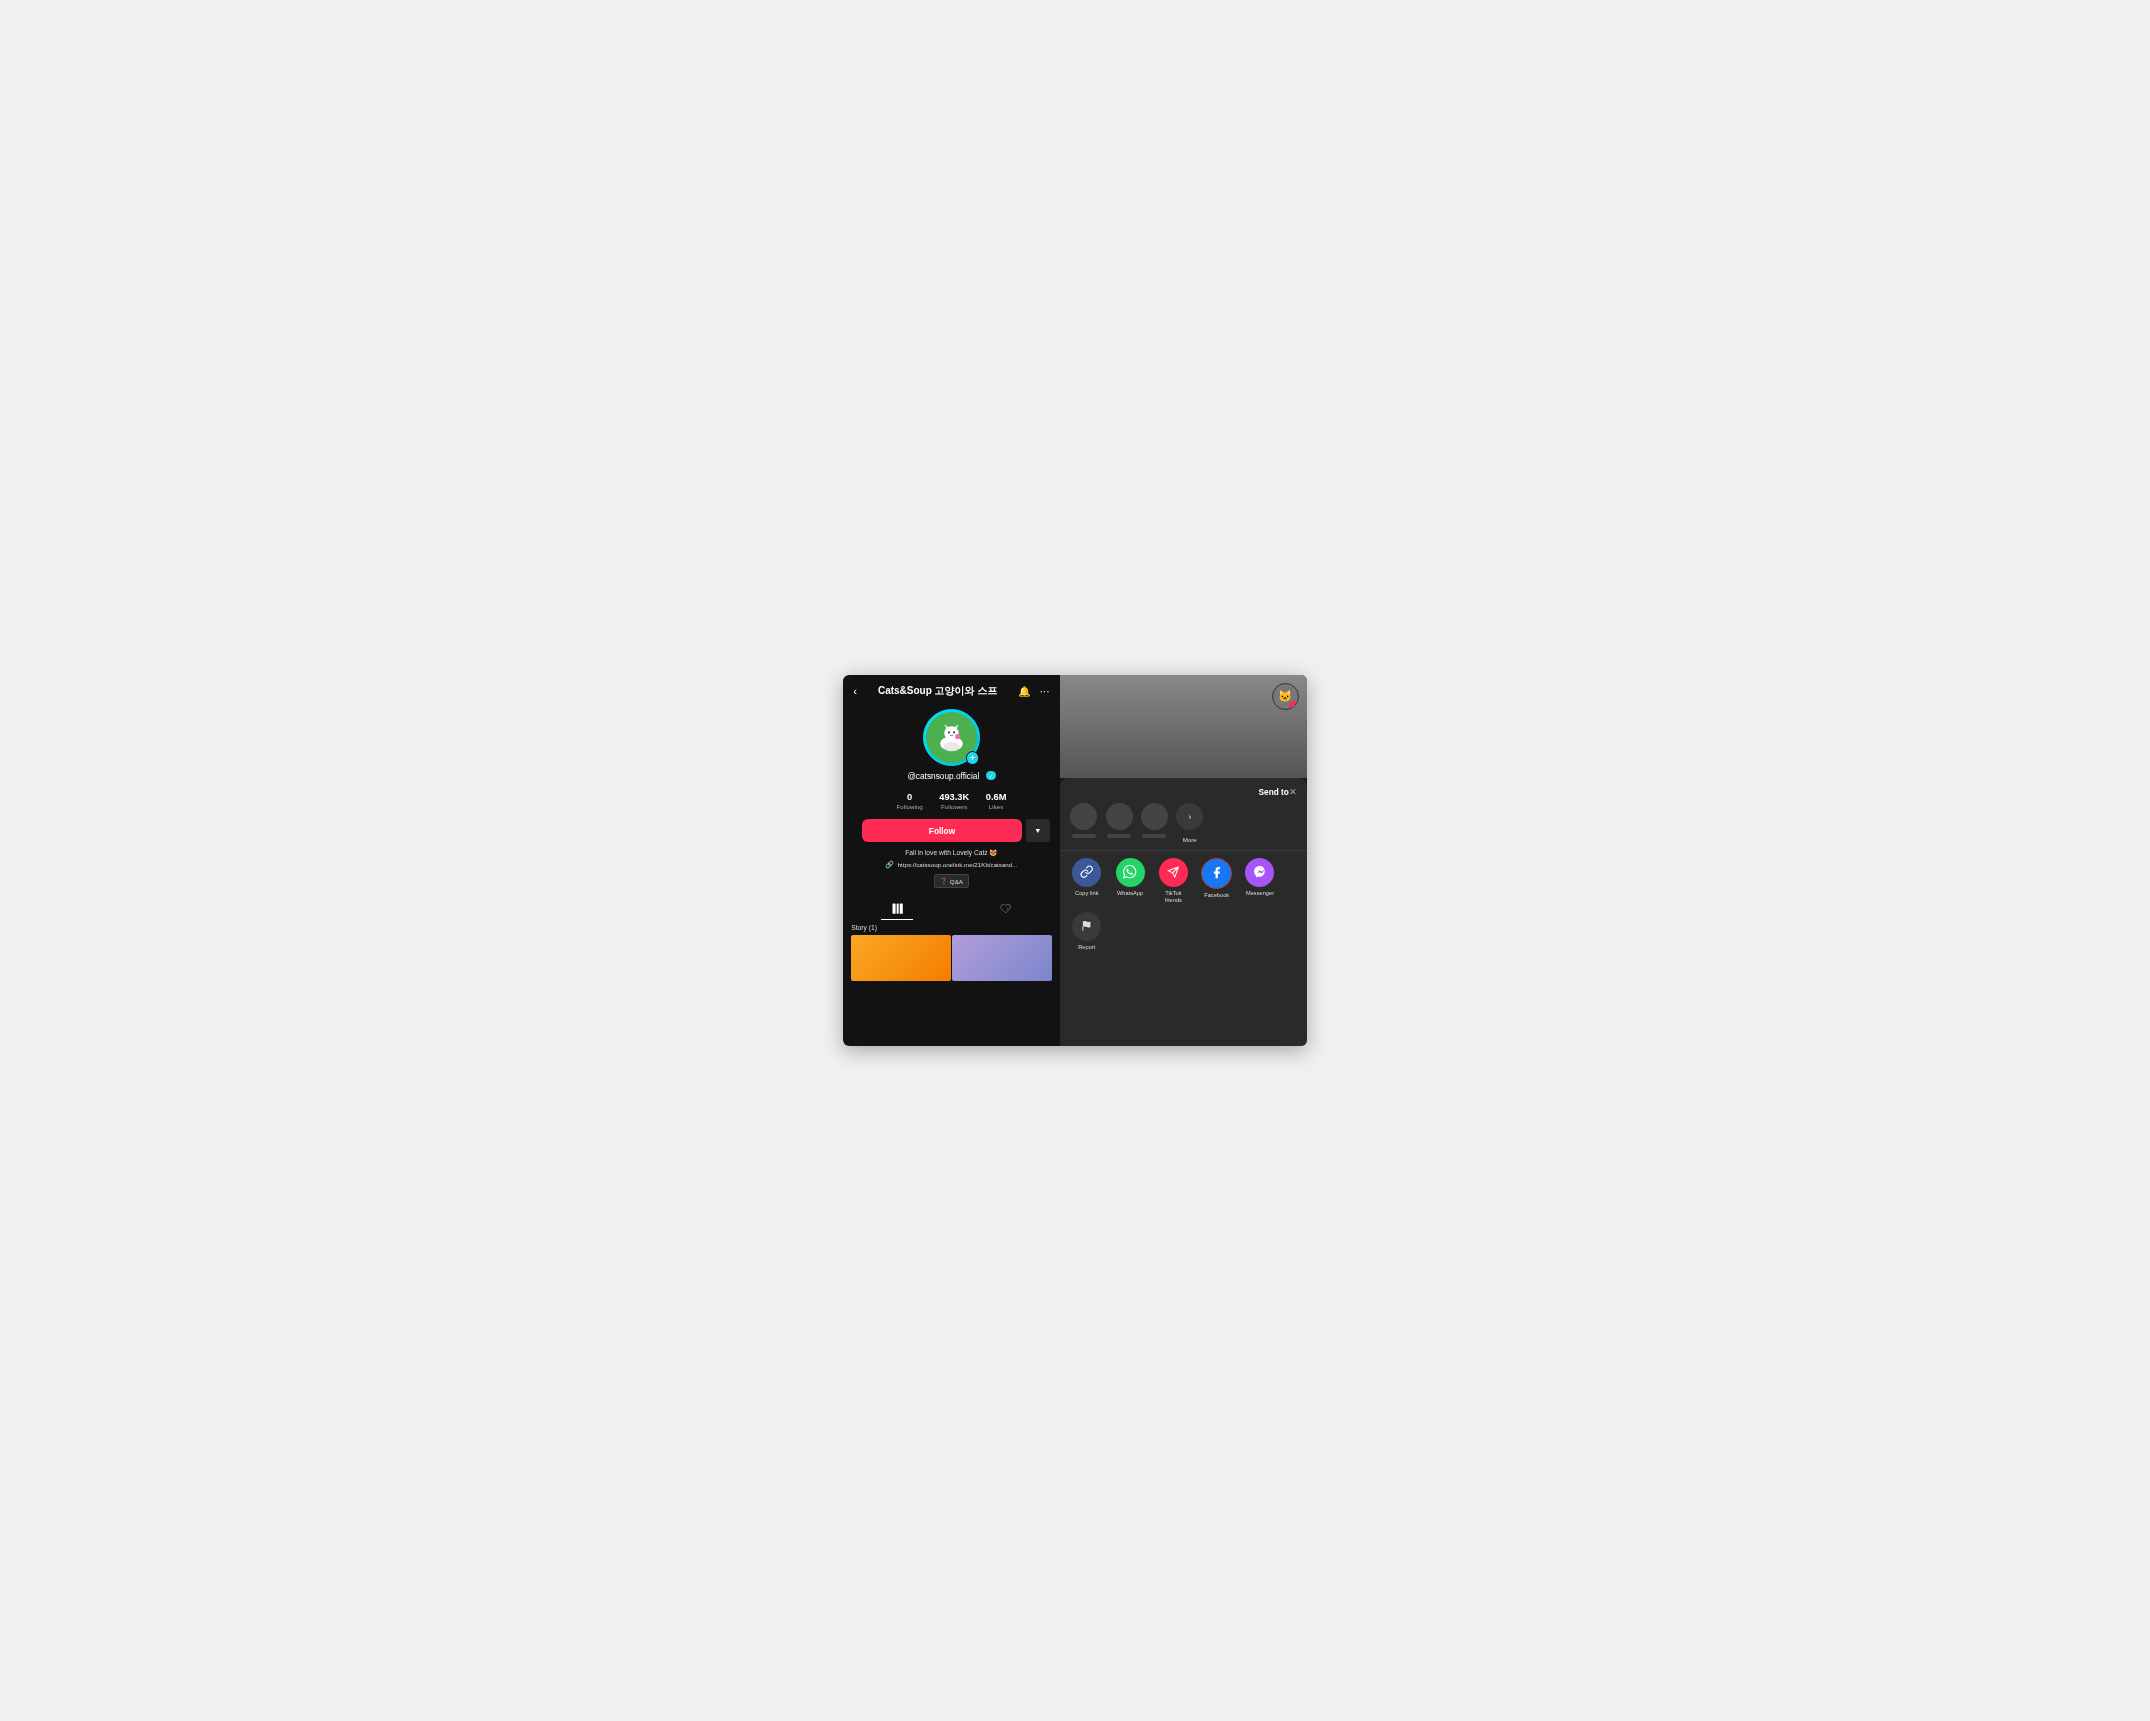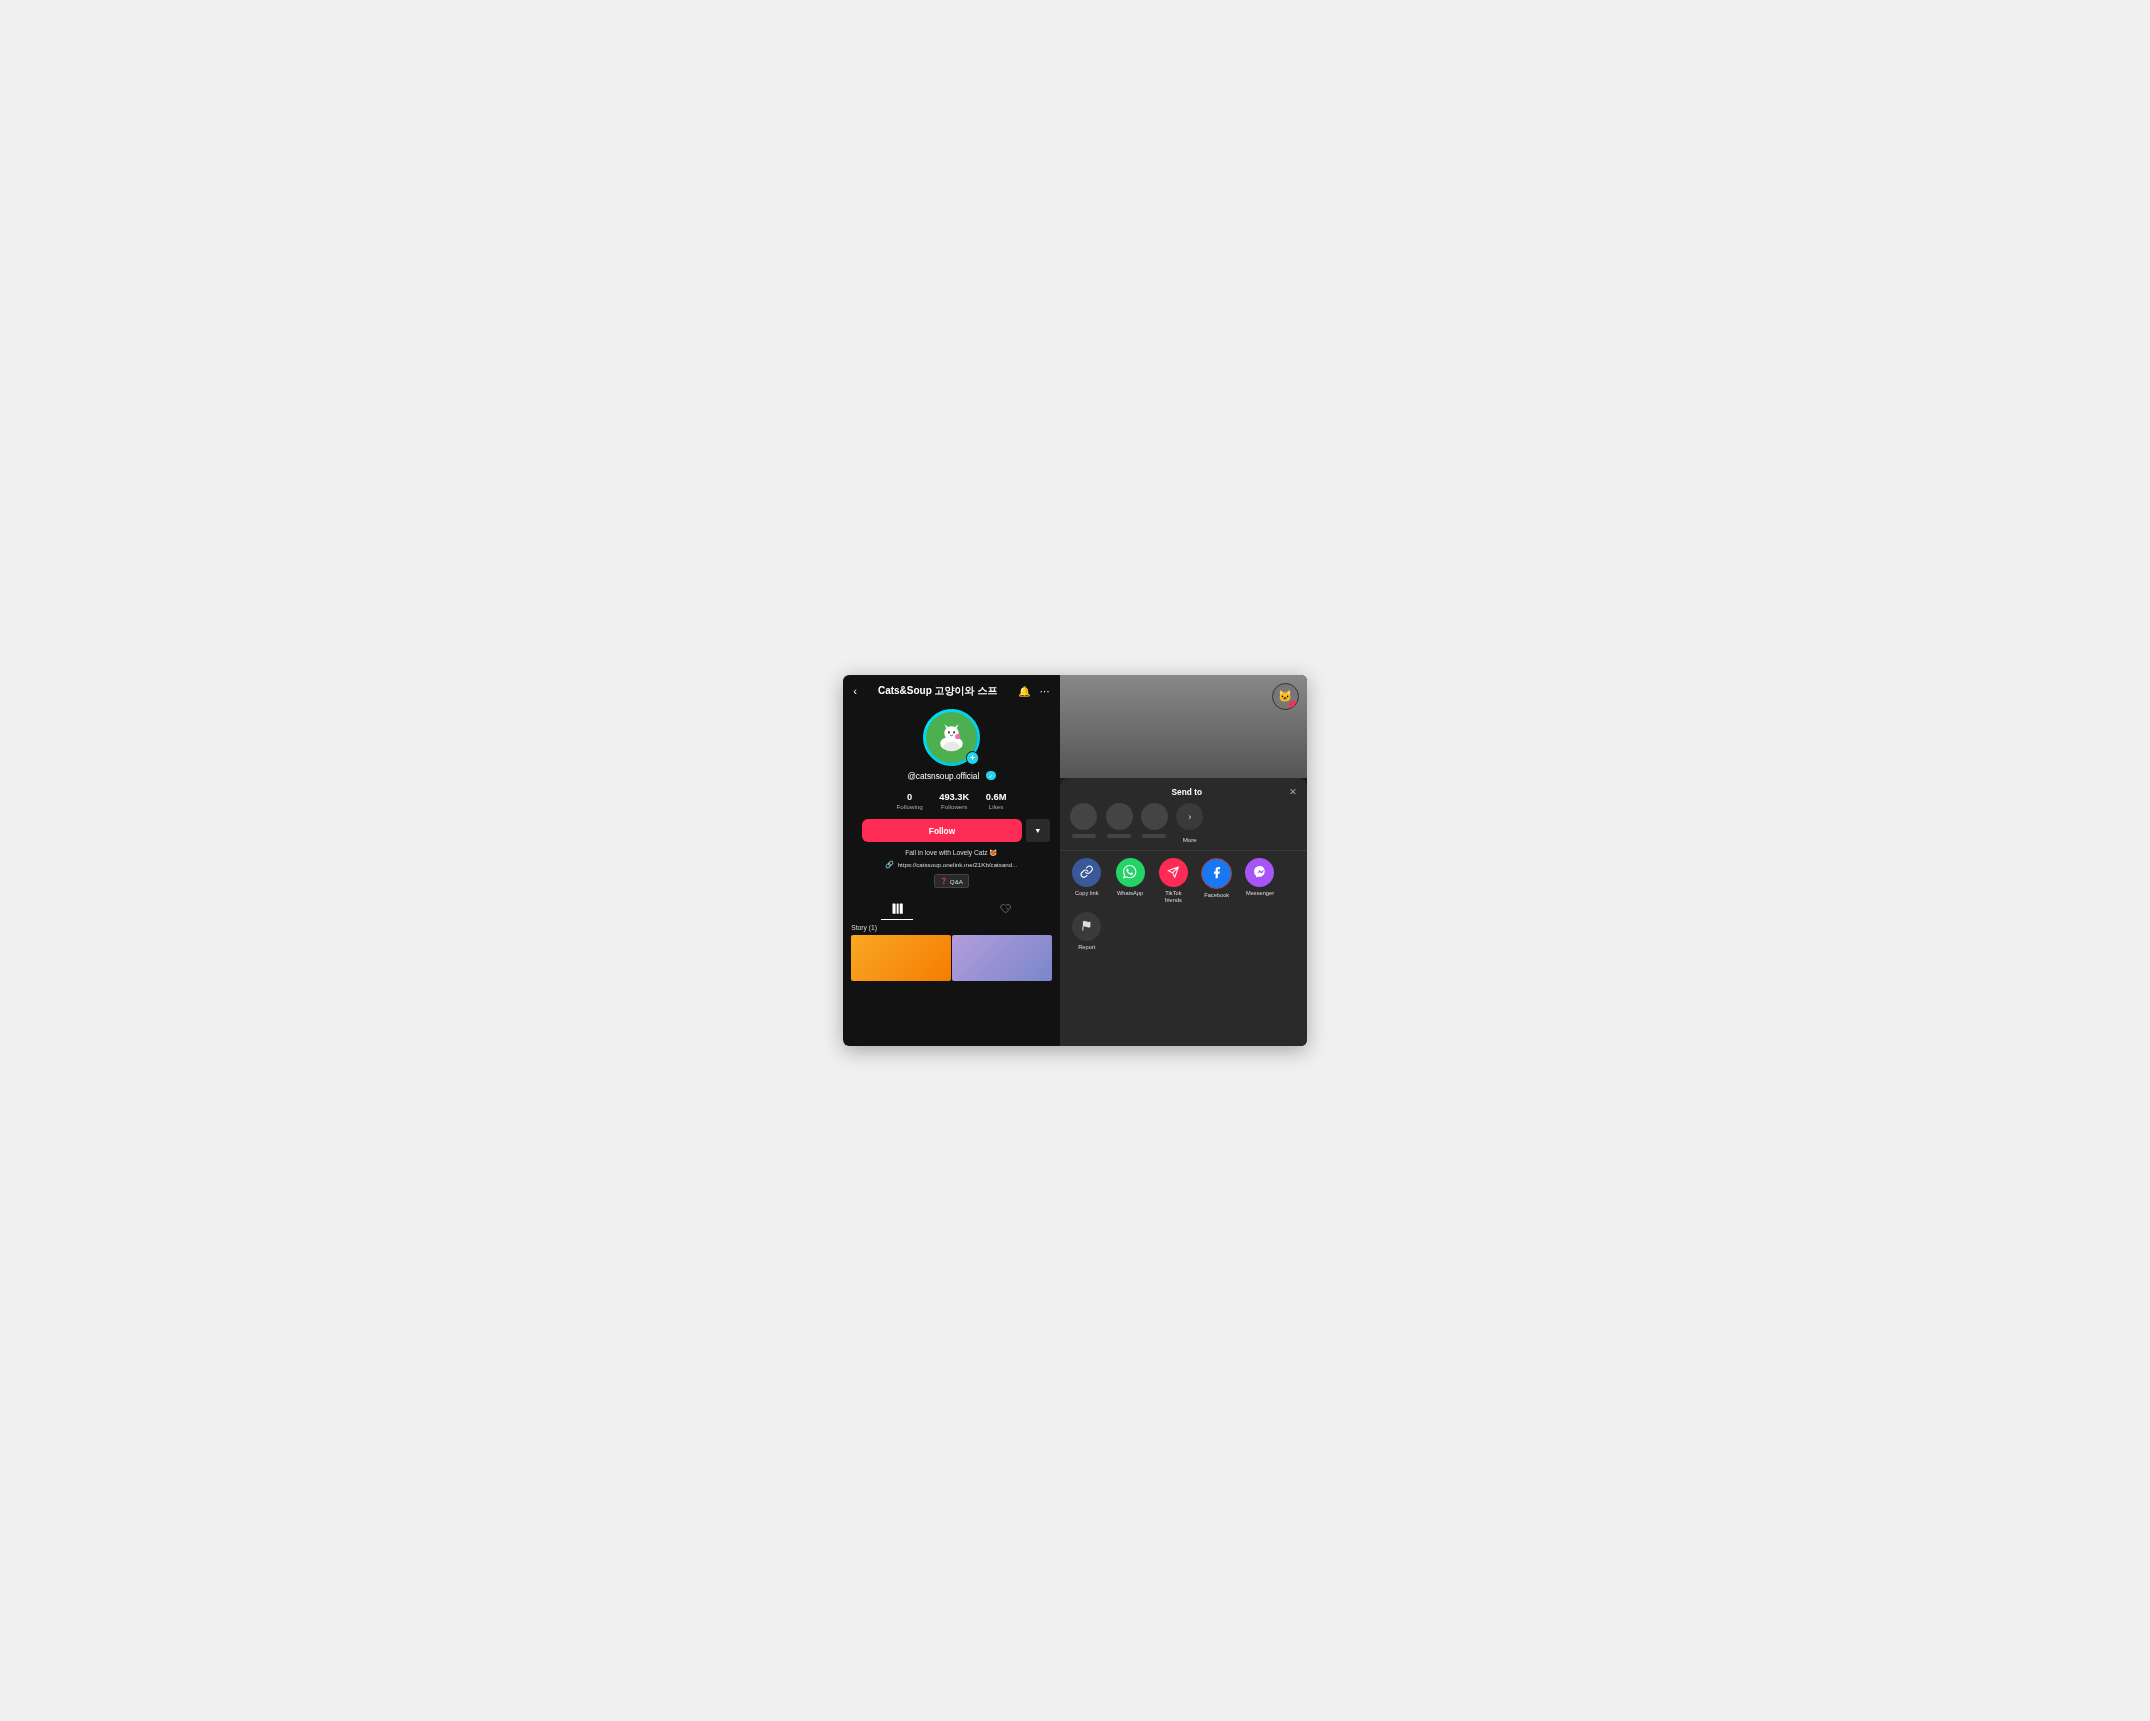--- a/index.html
+++ b/index.html
@@ -319,21 +319,21 @@
     .send-header {
       display: flex;
       align-items: center;
       justify-content: space-between;
       padding: 0 10.3px 6.2px;
     }
     .send-title {
       font-size: 8.3px;
       font-weight: 600;
       color: white;
-      text-align: center;
+      text-align: right;
       flex: 1;
     }
     .close-btn {
       font-size: 9.3px;
       color: #aaa;
       cursor: pointer;
       background: none;
       border: none;
     }
 

